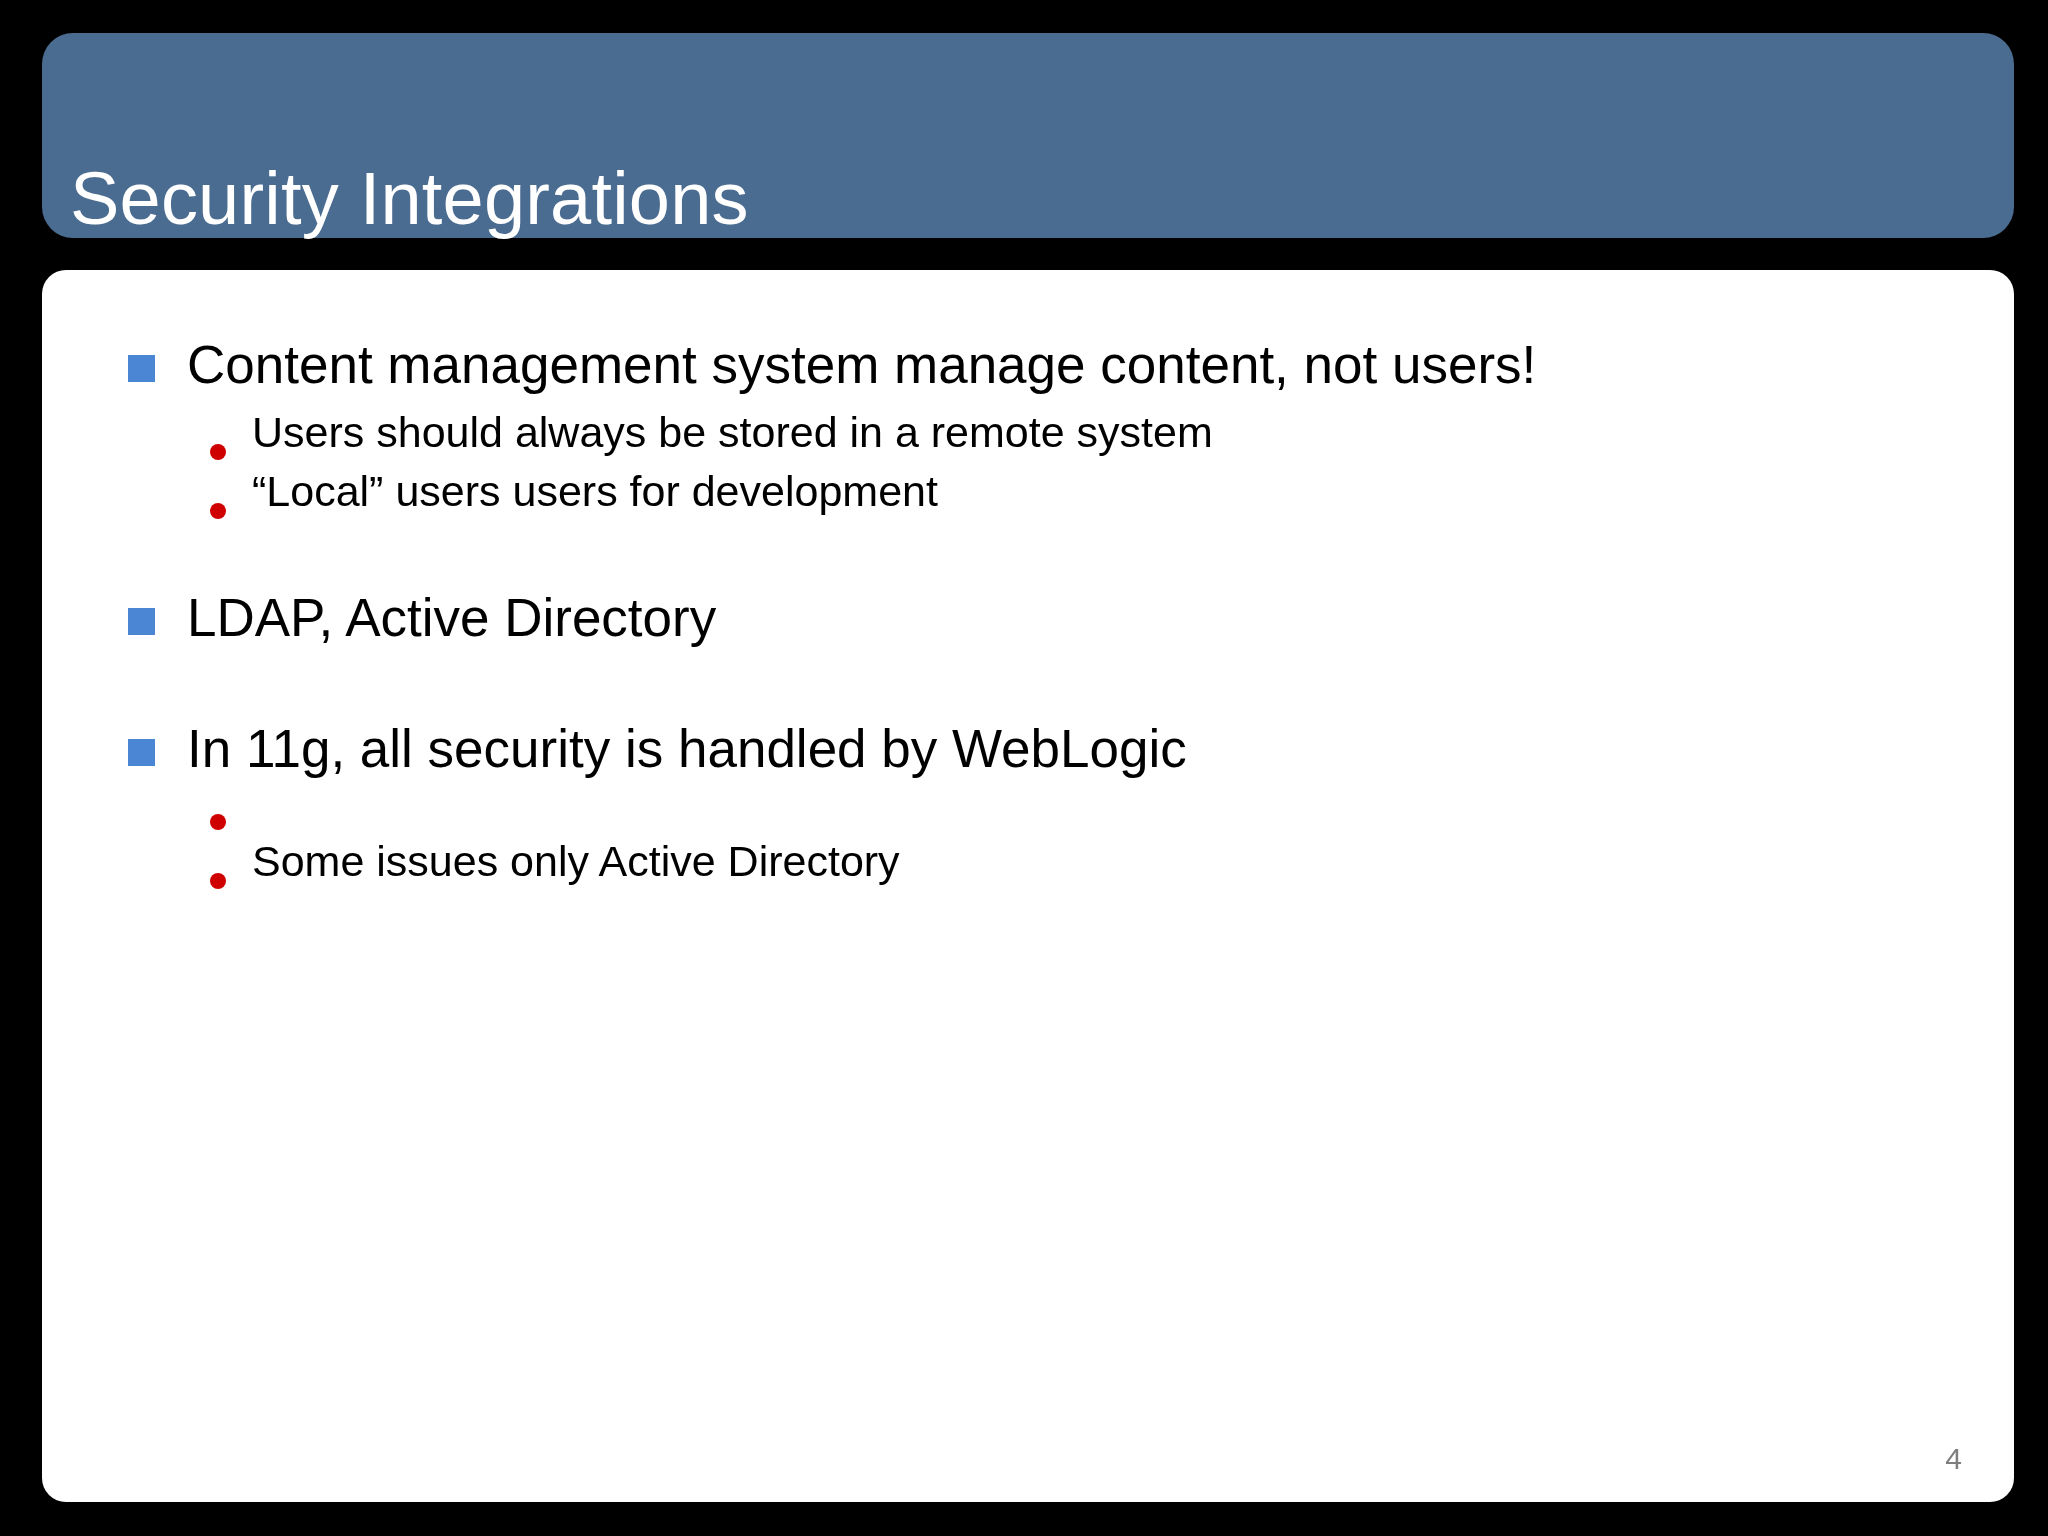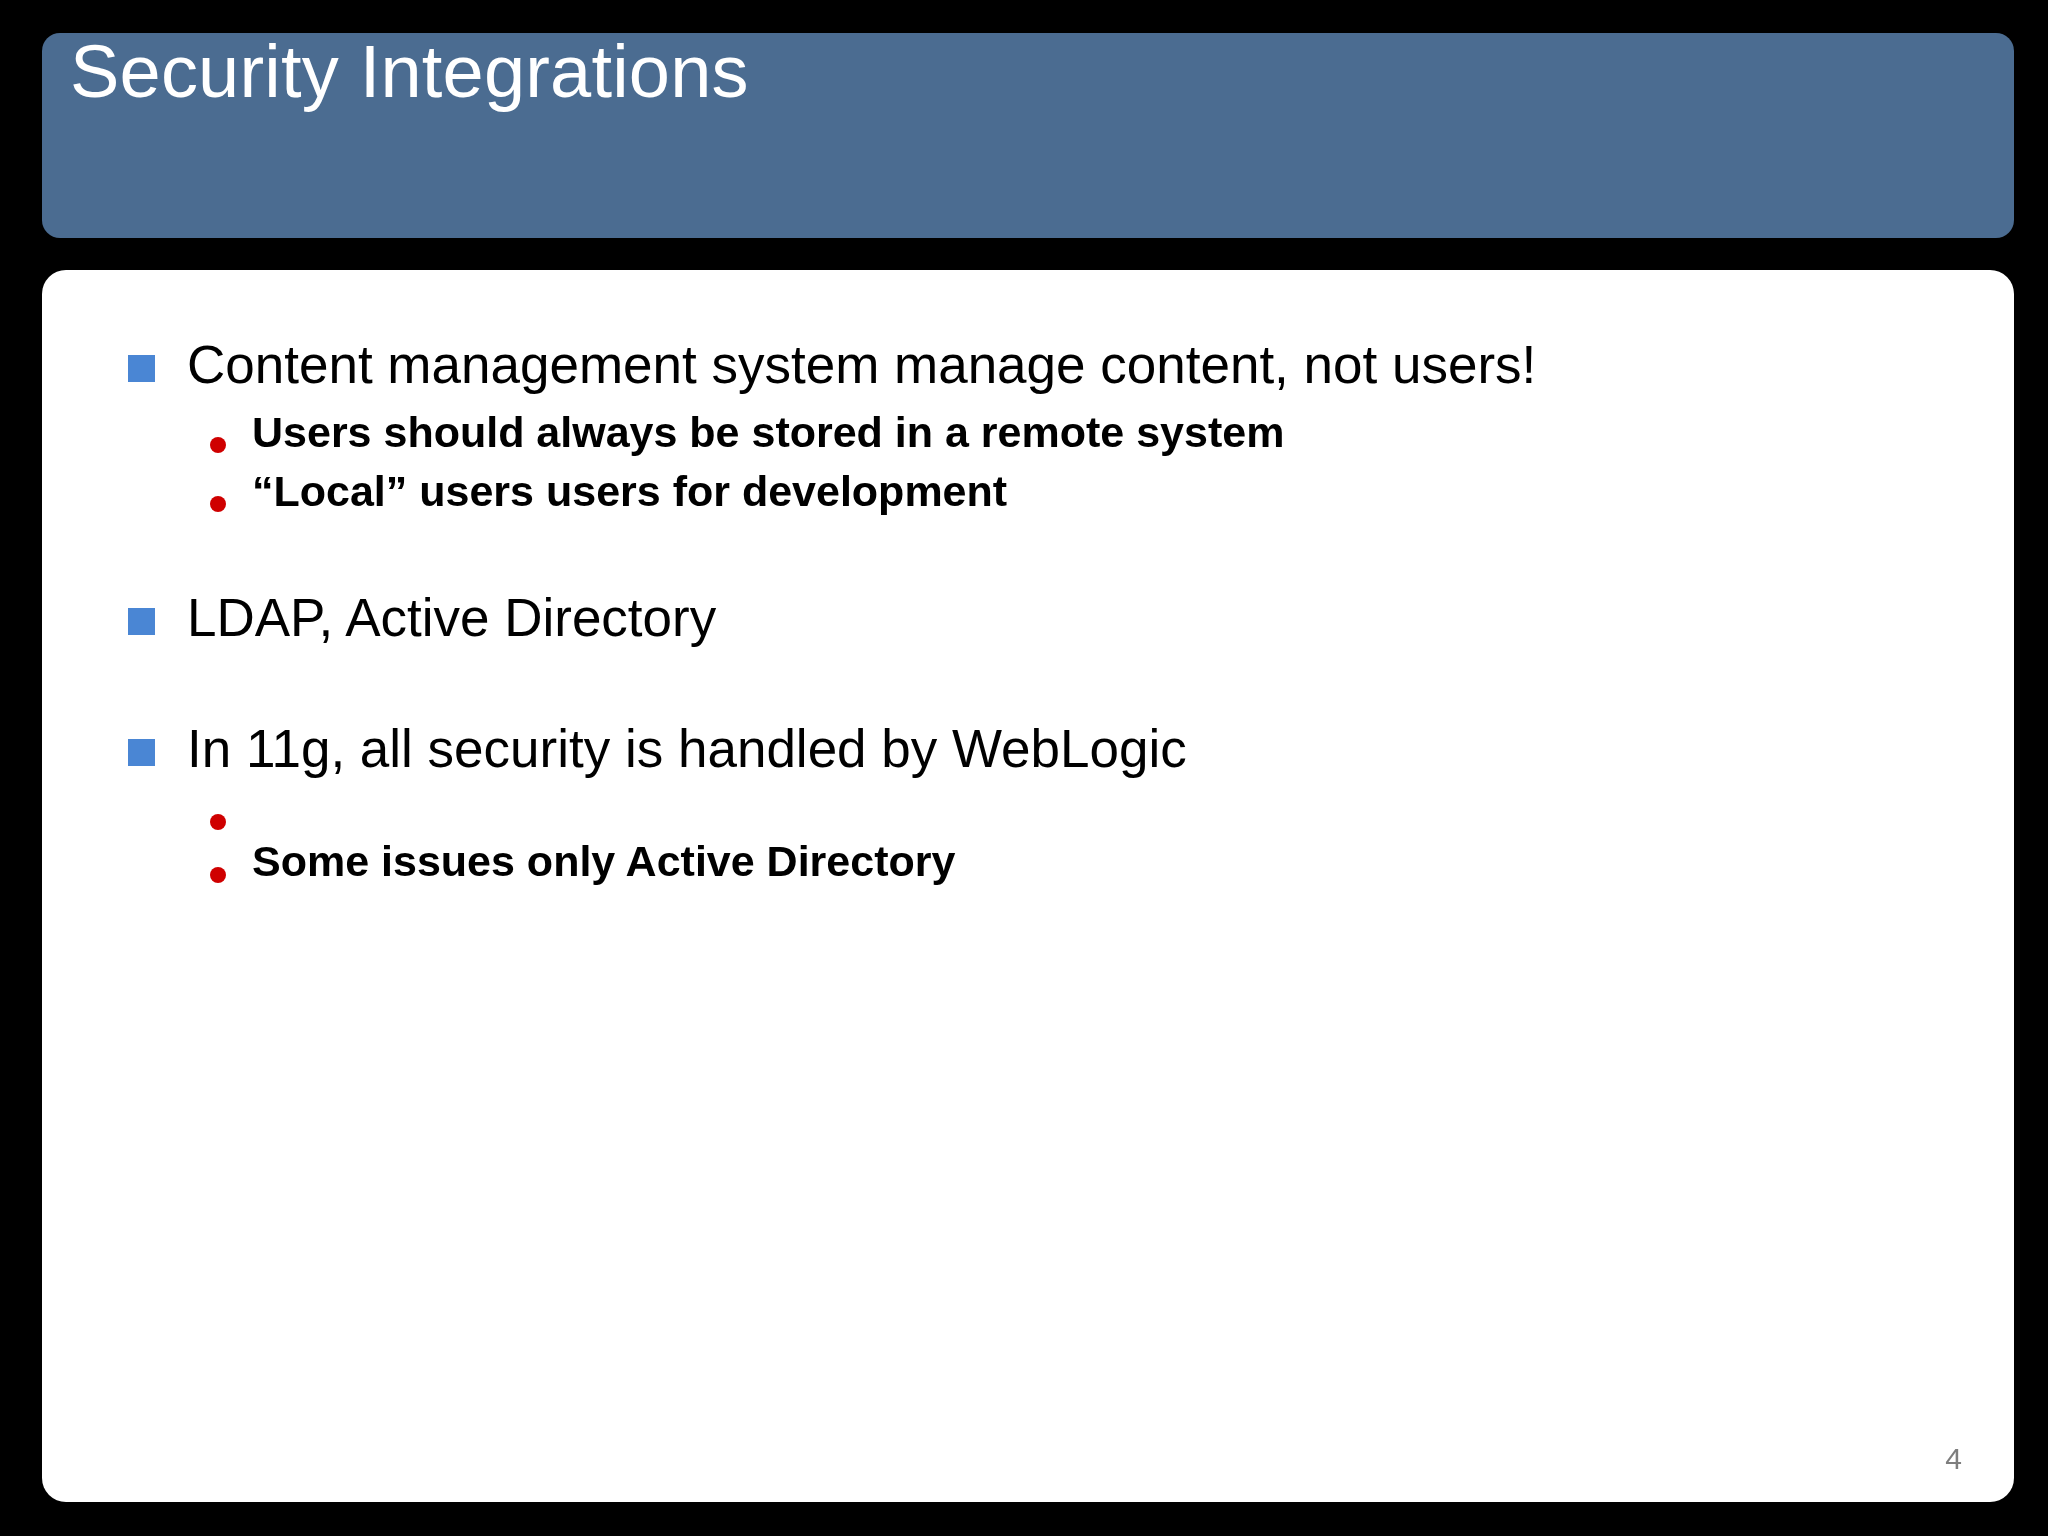--- a/index.html
+++ b/index.html
@@ -24,23 +24,23 @@
   }
 
   
   .title-bar {
     position: absolute;
     left: 42px;
     top: 33px;
     width: 1972px;
     height: 205px;
     background: #4b6c91;
-    border-radius: 18px;
+    border-radius: 31px;
     display: flex;
-    align-items: flex-start;
+    align-items: flex-end;
     box-sizing: border-box;
     padding: 0 0 0 28px;
   }
   .title-text {
     color: #ffffff;
     font-size: 74px;
     line-height: 1.05;
     font-weight: 400;
     letter-spacing: 0.2px;
     white-space: nowrap;
@@ -87,24 +87,23 @@
     font-size: 53px;
     line-height: 1.26;
     color: #000000;
     font-family: "Liberation Sans", sans-serif;
     white-space: nowrap;
   }
 
   
   .item-l2 {
     display: flex;
-    align-items: center;
+    align-items: flex-end;
     margin: 0 0 4px 0;
     padding-left: 82px;
-    font-weight: bold;
   }
   .item-l2 .marker {
     flex: 0 0 auto;
     width: 16px;
     height: 16px;
     border-radius: 50%;
     background: #cf0000;
     margin-top: 26px;
     margin-right: 26px;
   }

